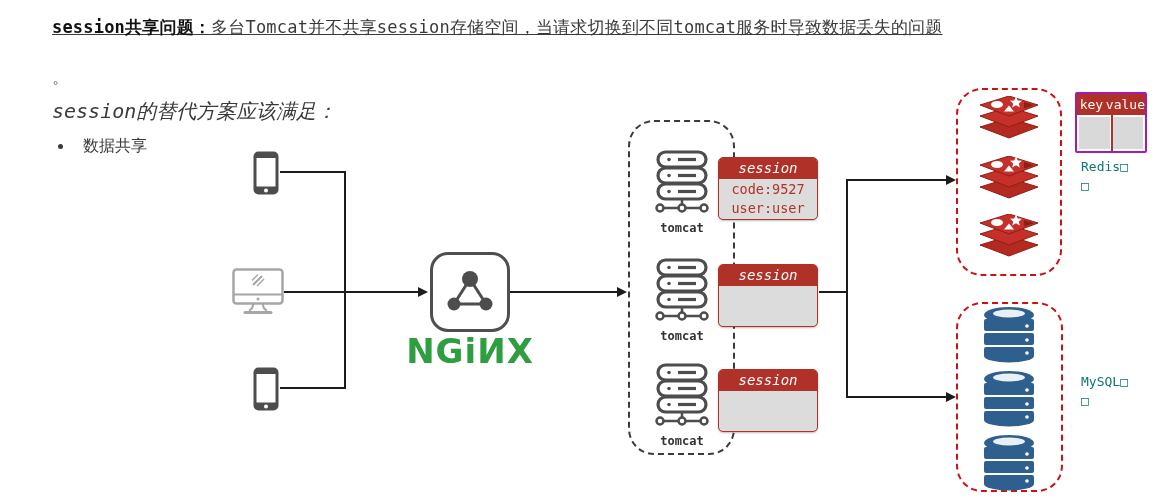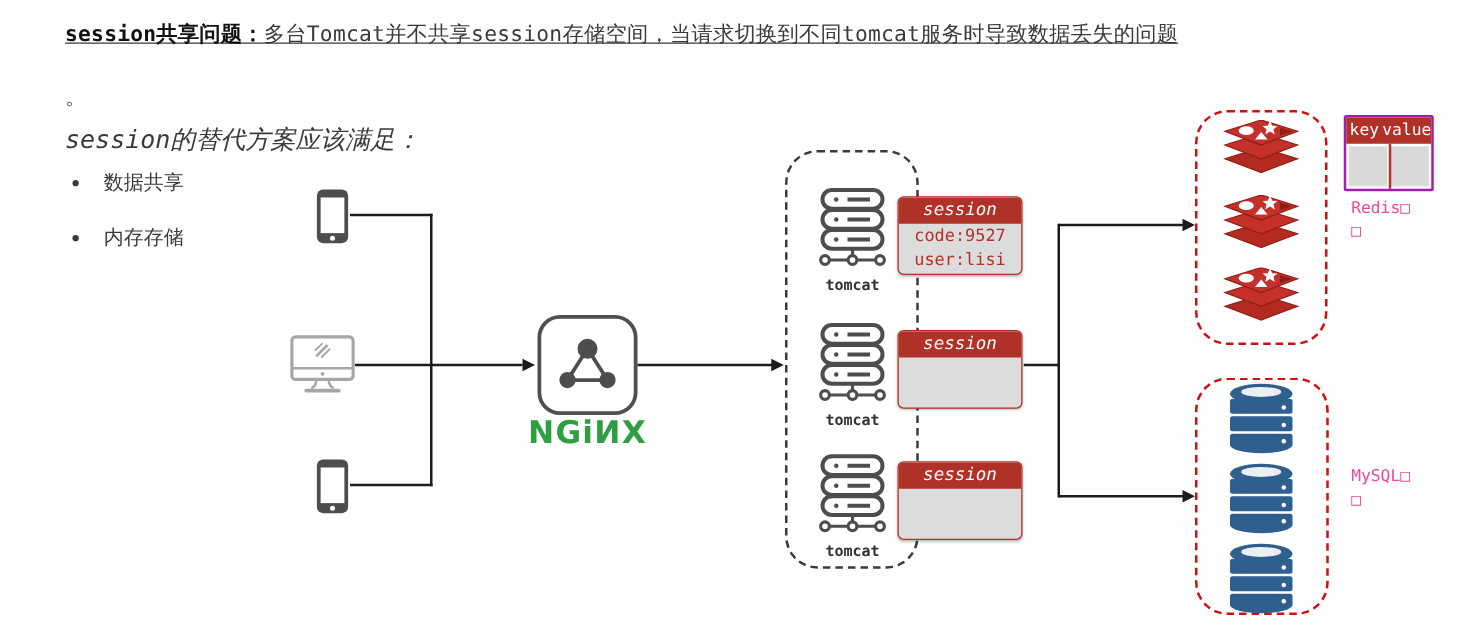--- a/index.html
+++ b/index.html
@@ -16,35 +16,35 @@
   .bullets{left:58px;top:136px;width:280px;margin:0;padding:0;list-style:none;}
   .bullets li{font-size:16px;color:#3a3a3a;margin:0 0 23px 0;display:flex;align-items:center;}
   .bullets li .dot{width:5px;height:5px;border-radius:50%;background:#3a3a3a;margin-right:20px;flex:none;}
   
   .hline{height:2px;background:#1c1c1c;}
   .vline{width:2px;background:#1c1c1c;}
   .arrow-r{width:0;height:0;border-top:5px solid transparent;border-bottom:5px solid transparent;border-left:10px solid #1c1c1c;}
   
   .nginx-box{left:430px;top:252px;width:80px;height:80px;border:3.5px solid #4f4f4f;border-radius:18px;
     display:flex;align-items:center;justify-content:center;background:#fff;box-sizing:border-box;}
-  .nginx-logo{left:392px;top:331px;width:156px;text-align:center;font-size:25px;font-weight:800;
+  .nginx-logo{left:392px;top:331px;width:156px;text-align:center;font-size:34px;font-weight:800;
     color:#2f9e41;font-family:"DejaVu Sans","Liberation Sans",sans-serif;letter-spacing:1px;}
   
   .tomcat-group{left:628px;top:120px;width:107px;height:335px;border:2px dashed #3a3a3a;border-radius:26px;box-sizing:border-box;}
   .tomcat-node{width:62px;text-align:center;}
   .tomcat-node .tlabel{font-size:12px;color:#333;margin-top:1px;font-weight:bold;}
   
   .session-card{width:100px;border:1.5px solid #b03127;border-radius:5px;overflow:hidden;background:#dcdcdc;
     box-shadow:0 1px 2px rgba(0,0,0,.25);box-sizing:border-box;}
   .session-card .hd{background:#b03127;color:#fff;font-size:14px;text-align:center;height:21px;line-height:21px;font-style:italic;}
   .session-card .bd{height:40px;font-size:13.5px;line-height:19px;color:#b03127;text-align:center;padding-top:1px;box-sizing:border-box;}
   
   .redis-group{left:956px;top:88px;width:106px;height:188px;border:2.5px dashed #cc1111;border-radius:26px;box-sizing:border-box;}
   .mysql-group{left:956px;top:302px;width:107px;height:190px;border:2.5px dashed #cc1111;border-radius:26px;box-sizing:border-box;}
-  .store-label{font-size:13px;line-height:19px;color:#ec4899;}
+  .store-label{font-size:13px;line-height:19px;color:#0f766e;}
   
   .kv-table{left:1075px;top:92px;width:72px;border:2px solid #a21caf;border-radius:2px;background:#fff;box-sizing:border-box;}
   .kv-table .kv-hd{display:flex;background:#b03127;color:#fff;font-size:13px;height:21px;line-height:21px;text-align:center;}
   .kv-table .kv-hd span{flex:1;}
   .kv-table .kv-bd{display:flex;gap:2px;padding:2px;position:relative;}
   .kv-table .kv-bd .cell{flex:1;height:32px;background:#d9d9d9;}
   .kv-table .kv-bd:after{content:"";position:absolute;left:50%;top:0;bottom:0;width:1.5px;background:#b03127;}
 </style>
 </head>
 <body>
@@ -116,24 +116,20 @@
 <div class="abs title">
   <b><span>session共享问题</span><span>：</span></b><span>多台Tomcat并不共享session存储空间，当请求切换到不同tomcat服务时导致数据丢失的问题</span>
 </div>
 <div class="abs line2">。</div>
 <div class="abs subtitle">session的替代方案应该满足：</div>
 <ul class="abs bullets">
   <li>
       <span class="dot"></span>
       <span>数据共享</span>
     </li>
-  <li>
-      <span class="dot"></span>
-      <span>内存存储</span>
-    </li>
 </ul>
 
 <svg class="abs" style="left:252px;top:150px;width:28px;height:46px">
     <use href="#sym-phone"></use>
   </svg>
 <svg class="abs" style="left:232px;top:268px;width:52px;height:50px">
     <use href="#sym-desktop"></use>
   </svg>
 <svg class="abs" style="left:252px;top:366px;width:28px;height:46px">
     <use href="#sym-phone"></use>
@@ -173,21 +169,21 @@
   <svg style="width:60px;height:66px">
       <use href="#sym-server"></use>
     </svg>
   <div class="tlabel">tomcat</div>
 </div>
 
 <div class="abs session-card" style="left:718px;top:157px">
   <div class="hd">session</div>
   <div class="bd">
     <div>code:9527</div>
-    <div>user:lisi</div>
+    <div>user:user</div>
   </div>
 </div>
 <div class="abs session-card" style="left:718px;top:264px">
   <div class="hd">session</div>
   <div class="bd"></div>
 </div>
 <div class="abs session-card" style="left:718px;top:369px">
   <div class="hd">session</div>
   <div class="bd"></div>
 </div>

